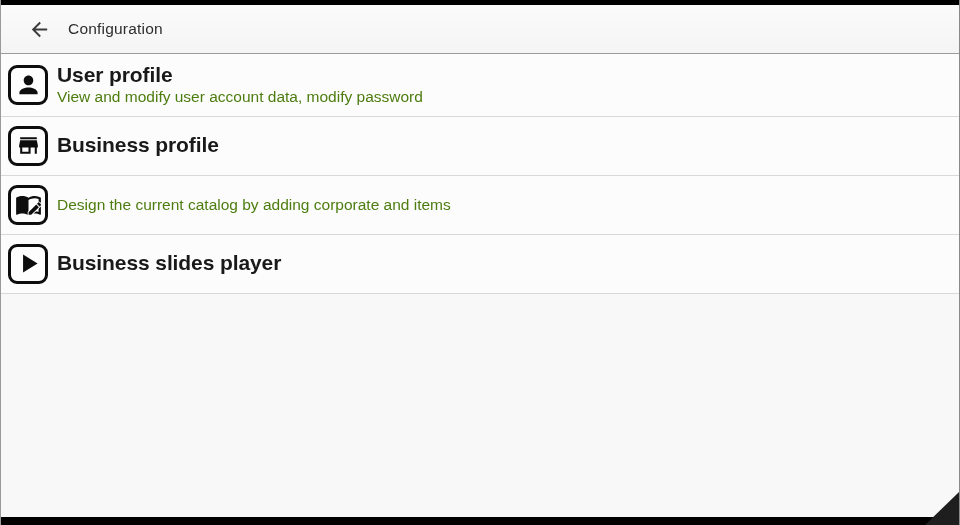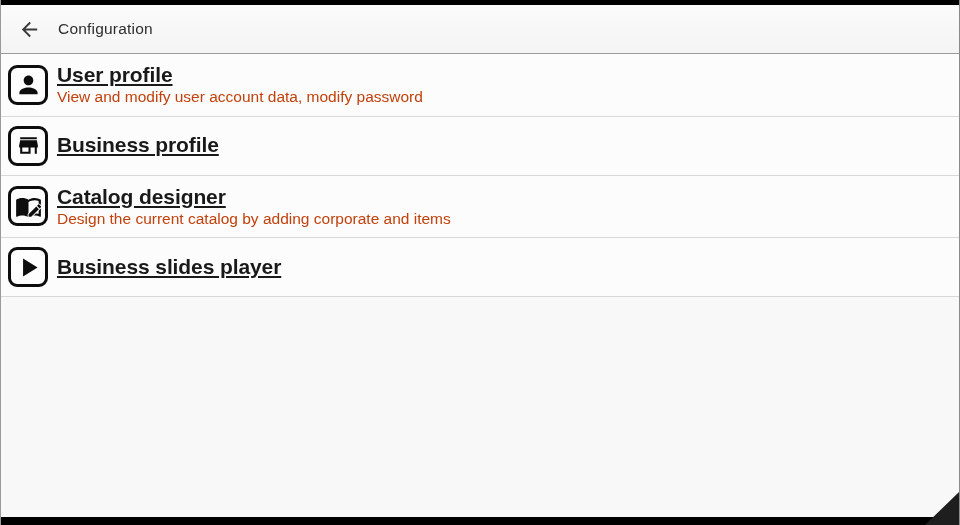--- a/index.html
+++ b/index.html
@@ -18,21 +18,21 @@
     box-sizing:border-box;
     display:flex;flex-direction:column;
   }
   .bezel-top{height:5px;background:#000;flex:0 0 auto;}
   .bezel-bottom{position:absolute;left:0;right:0;bottom:0;height:8px;background:#000;}
   .appbar{
     height:48px;flex:0 0 auto;
     background:linear-gradient(#fbfbfb,#f4f4f4);
     border-bottom:1px solid #9c9c9c;
     display:flex;align-items:center;
-    padding-left:15px;
+    padding-left:25px;
   }
   .back-btn{
     width:26px;height:26px;border:none;background:transparent;
     display:flex;align-items:center;justify-content:center;
     cursor:pointer;padding:0;
   }
   .appbar-title{
     margin-left:16px;
     font-size:15.5px;color:#2e2e2e;letter-spacing:.2px;
   }
@@ -48,24 +48,24 @@
   .icon-box{
     flex:0 0 auto;
     width:34px;height:34px;
     border:3px solid #0d0d0d;border-radius:9px;
     background:#fdfdfd;
     display:flex;align-items:center;justify-content:center;
   }
   .row-text{flex:1 1 auto;min-width:0;}
   .row-title{
     font-size:21px;font-weight:bold;color:#191919;
-    line-height:1.15;letter-spacing:-.1px;text-decoration:underline;
+    line-height:1.15;letter-spacing:-.1px;
   }
   .row-desc{
-    font-size:15.5px;color:#c2410c;line-height:1.25;
+    font-size:15.5px;color:#4d7c0f;line-height:1.25;
     max-width:860px;
   }
   .filler{flex:1 1 auto;background:#f8f8f8;}
   .resize-grip{
     position:absolute;right:0;bottom:0;
     width:34px;height:33px;
     background:#1e1e1e;
     clip-path:polygon(100% 0,100% 100%,0 100%);
     cursor:nwse-resize;
   }
@@ -117,21 +117,20 @@
     <div class="row">
       <span class="icon-box">
         <svg width="27" height="27" viewBox="0 0 24 24">
           <path fill="#0d0d0d" d="M21 5c-1.11-.35-2.33-.5-3.5-.5-1.95 0-4.05.4-5.5 1.5-1.45-1.1-3.55-1.5-5.5-1.5S2.45 4.9 1 6v14.65c0 .25.25.5.5.5.1 0 .15-.05.25-.05C3.1 20.45 5.05 20 6.5 20c1.95 0 4.05.4 5.5 1.5 1.35-.85 3.8-1.5 5.5-1.5 1.65 0 3.35.3 4.75 1.05.1.05.15.05.25.05.25 0 .5-.25.5-.5V6c-.6-.45-1.25-.75-2-1zm0 13.5c-1.1-.35-2.3-.5-3.5-.5-1.7 0-4.15.65-5.5 1.5V8c1.35-.85 3.8-1.5 5.5-1.5 1.2 0 2.4.15 3.5.5v11.5z"></path>
           <g transform="translate(10.2,8.2) scale(0.62)">
             <path fill="#0d0d0d" stroke="#fdfdfd" stroke-width="2.6" paint-order="stroke" d="M3 17.25V21h3.75L17.81 9.94l-3.75-3.75L3 17.25zM20.71 7.04c.39-.39.39-1.02 0-1.41l-2.34-2.34c-.39-.39-1.02-.39-1.41 0l-1.83 1.83 3.75 3.75 1.83-1.83z"></path>
           </g>
         </svg>
       </span>
       <div class="row-text">
-        <div class="row-title">Catalog designer</div>
         <div class="row-desc">Design the current catalog by adding corporate and items</div>
       </div>
     </div>
 
     <div class="row">
       <span class="icon-box">
         <svg width="29" height="29" viewBox="0 0 24 24" fill="#0d0d0d">
           <path d="M7.5 4.5v15L19.5 12z"></path>
         </svg>
       </span>

